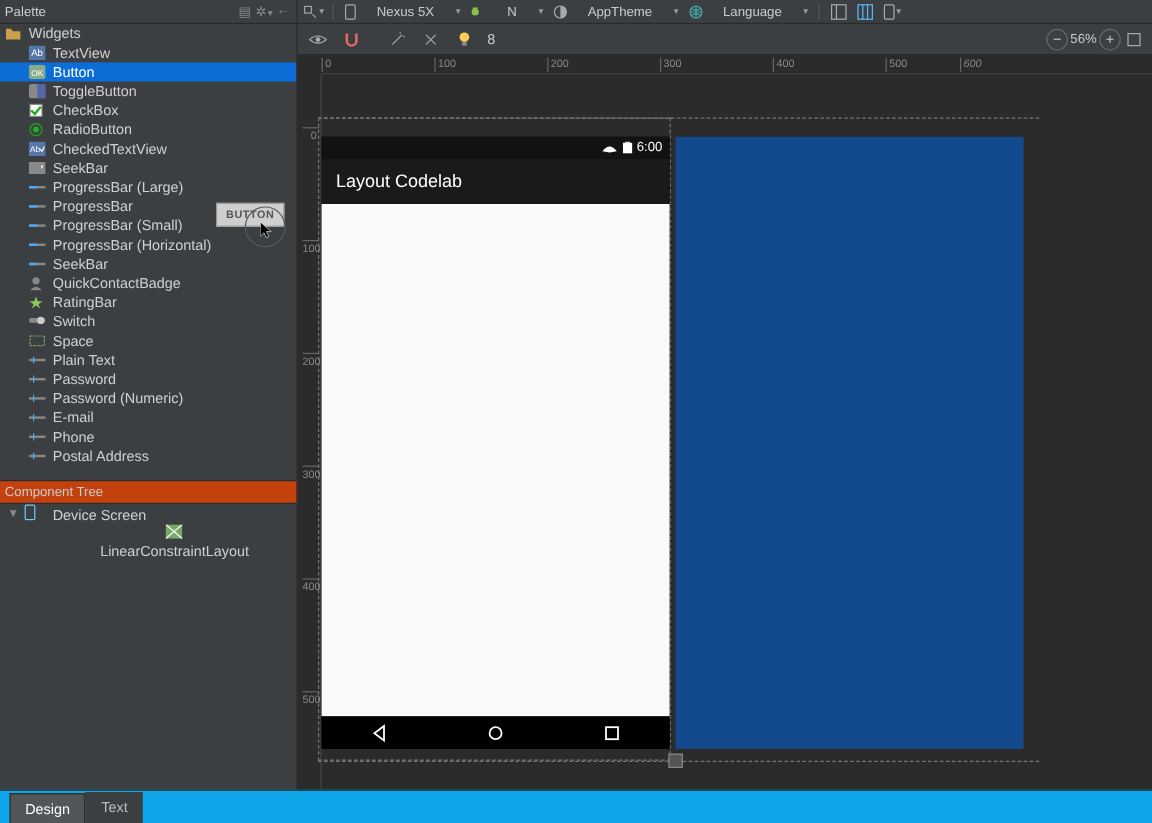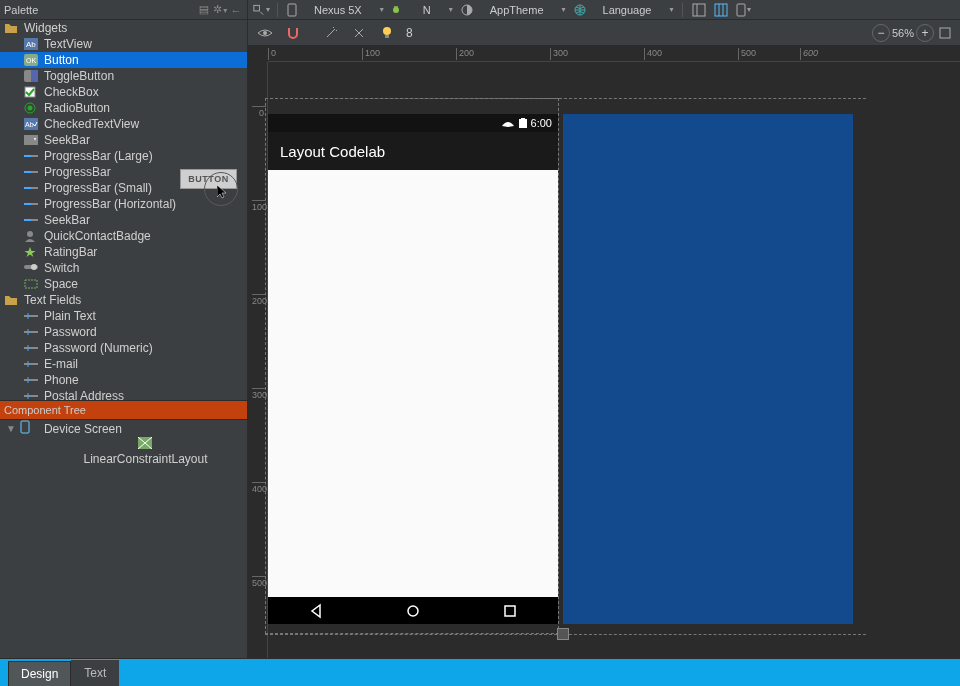--- a/index.html
+++ b/index.html
@@ -401,28 +401,20 @@
       </div>
       <div class="tree-item child">
         <span class="ticon">
           <svg width="14" height="10">
             <rect x="1" y="1" width="12" height="8" fill="none" stroke="#7a6" stroke-dasharray="2 1"></rect>
           </svg>
         </span>
         <span>Space</span>
       </div>
     </div>
-  <div class="tree-item group">
-    <span class="ticon">
-        <svg width="14" height="12">
-          <path d="M1 2 H5 L7 4 H13 V11 H1 Z" fill="#c9a14a"></path>
-        </svg>
-      </span>
-    <span>Text Fields</span>
-  </div>
   <div id="textfields-list">
       <div class="tree-item child">
         <span class="ticon">
           <svg width="14" height="10">
             <rect y="4" width="14" height="2" fill="#888"></rect>
             <line x1="4" y1="2" x2="4" y2="8" stroke="#4af"></line>
           </svg>
         </span>
         <span>Plain Text</span>
       </div>

